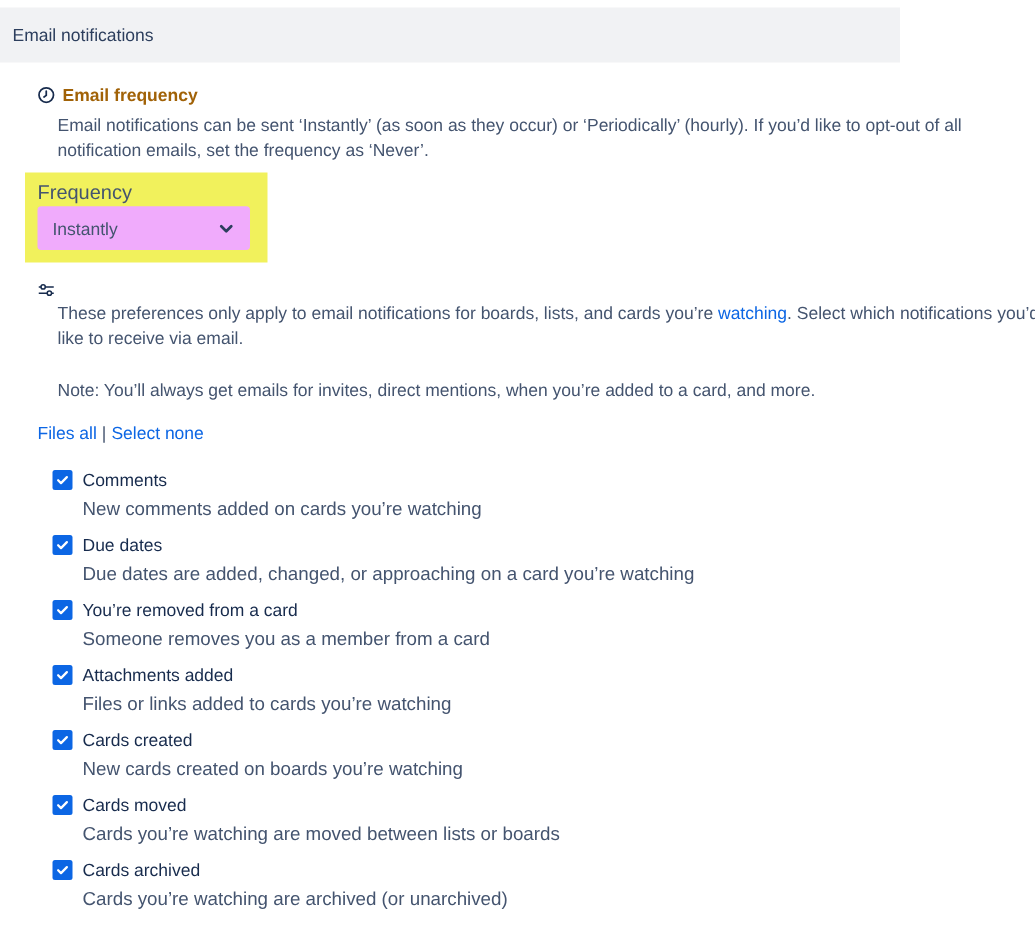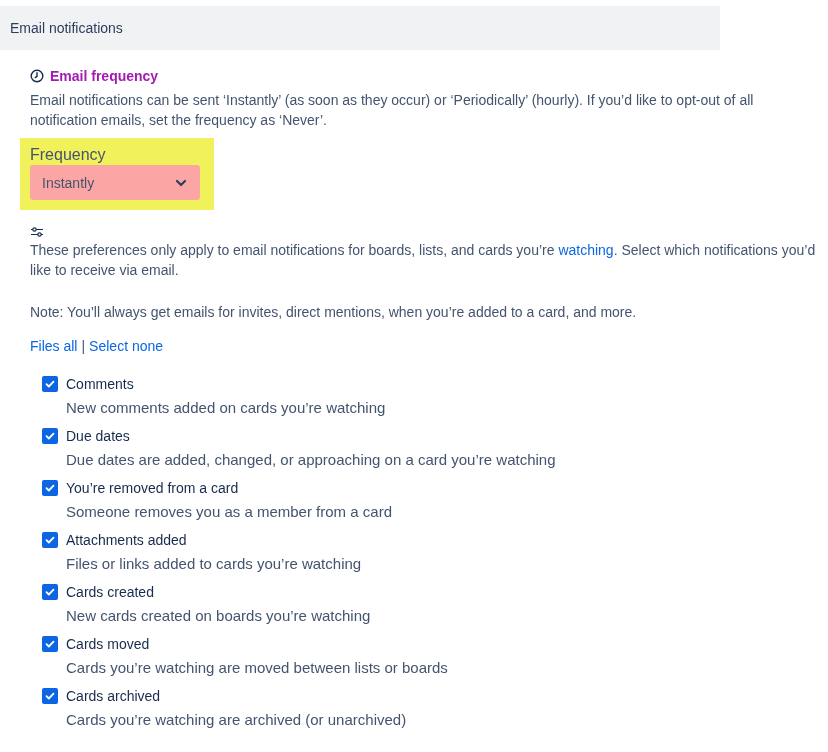--- a/index.html
+++ b/index.html
@@ -7,33 +7,33 @@
     body { font-family: "Liberation Sans", "DejaVu Sans", sans-serif; color: #44546f; font-size: 14px; }
 
     .header-bar {
       position: absolute; left: 0; top: 6px; width: 720px; height: 44px;
       background: #f1f2f4; display: flex; align-items: center; padding-left: 10px;
     }
     .header-bar .title { font-size: 14px; color: #2c3e5d; font-weight: 500; }
 
     .content { position: absolute; left: 30px; top: 64px; width: 790px; }
 
-    .section-heading { display: flex; align-items: center; gap: 6px; color: #a21caf; font-weight: bold; font-size: 14px; height: 24px; }
+    .section-heading { display: flex; align-items: center; gap: 6px; color: #a16207; font-weight: bold; font-size: 14px; height: 24px; }
     .section-heading .icon { width: 14px; height: 14px; display: inline-flex; align-items: center; justify-content: center; }
-    .para { color: #44546f; font-size: 14px; line-height: 20px; }
+    .para { color: #44546f; font-size: 14px; line-height: 20px; margin-left: 16px; }
     .link { color: #0c66e4; cursor: pointer; }
 
     .freq-highlight {
       position: absolute; left: -10px; top: 74px; width: 194px; height: 72px;
       background: #f1f15c;
     }
     .freq-label { position: absolute; left: 0; top: 82px; font-size: 16px; color: #44546f; font-weight: 500; }
     .freq-select {
       position: absolute; left: 0; top: 101px; width: 170px; height: 35px;
-      background: #fca5a5; border-radius: 3px; display: flex; align-items: center;
+      background: #f0abfc; border-radius: 3px; display: flex; align-items: center;
       justify-content: space-between; padding: 0 12px; color: #44546f; font-size: 14px; cursor: pointer;
     }
     .freq-select .chev { width: 14px; height: 14px; display: inline-flex; }
 
     .prefs-heading { position: absolute; left: 0; top: 156px; }
     .prefs-desc { position: absolute; left: 0; top: 176px; width: 790px; }
     .prefs-note { position: absolute; left: 0; top: 238px; }
     .select-links { position: absolute; left: 0; top: 274px; font-size: 14px; }
     .select-links .sep { color: #44546f; margin: 0 4px; }
 

